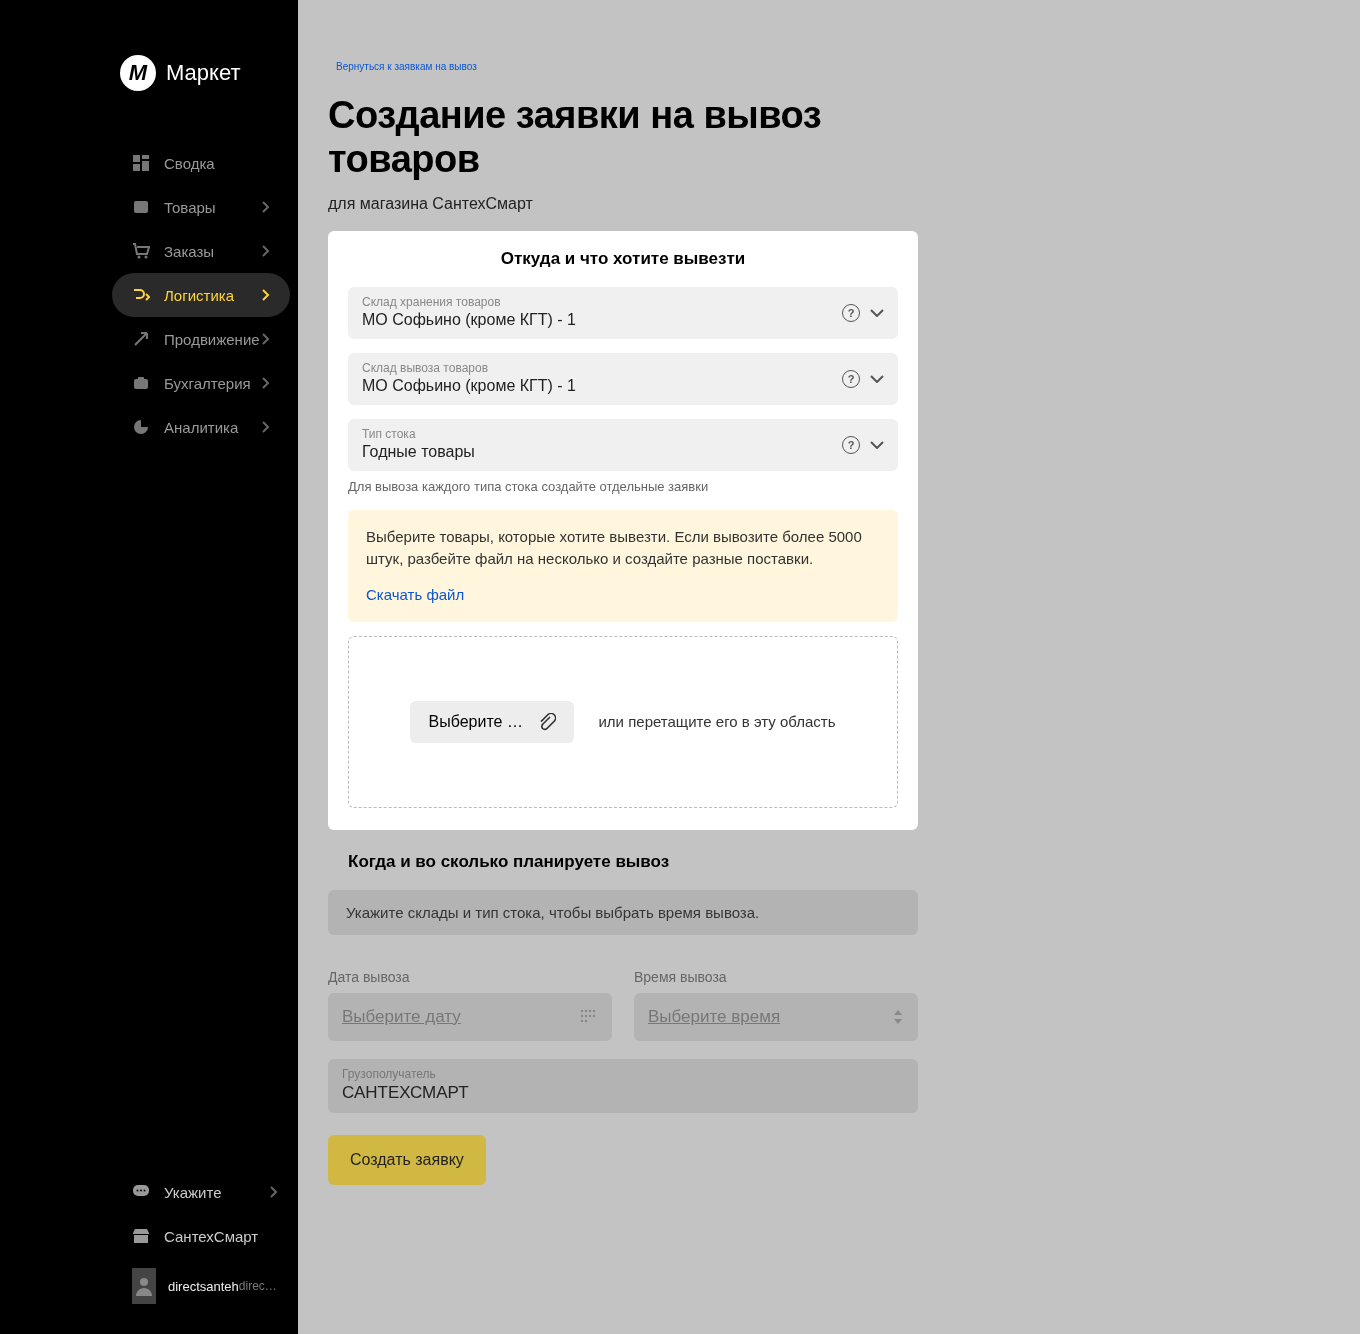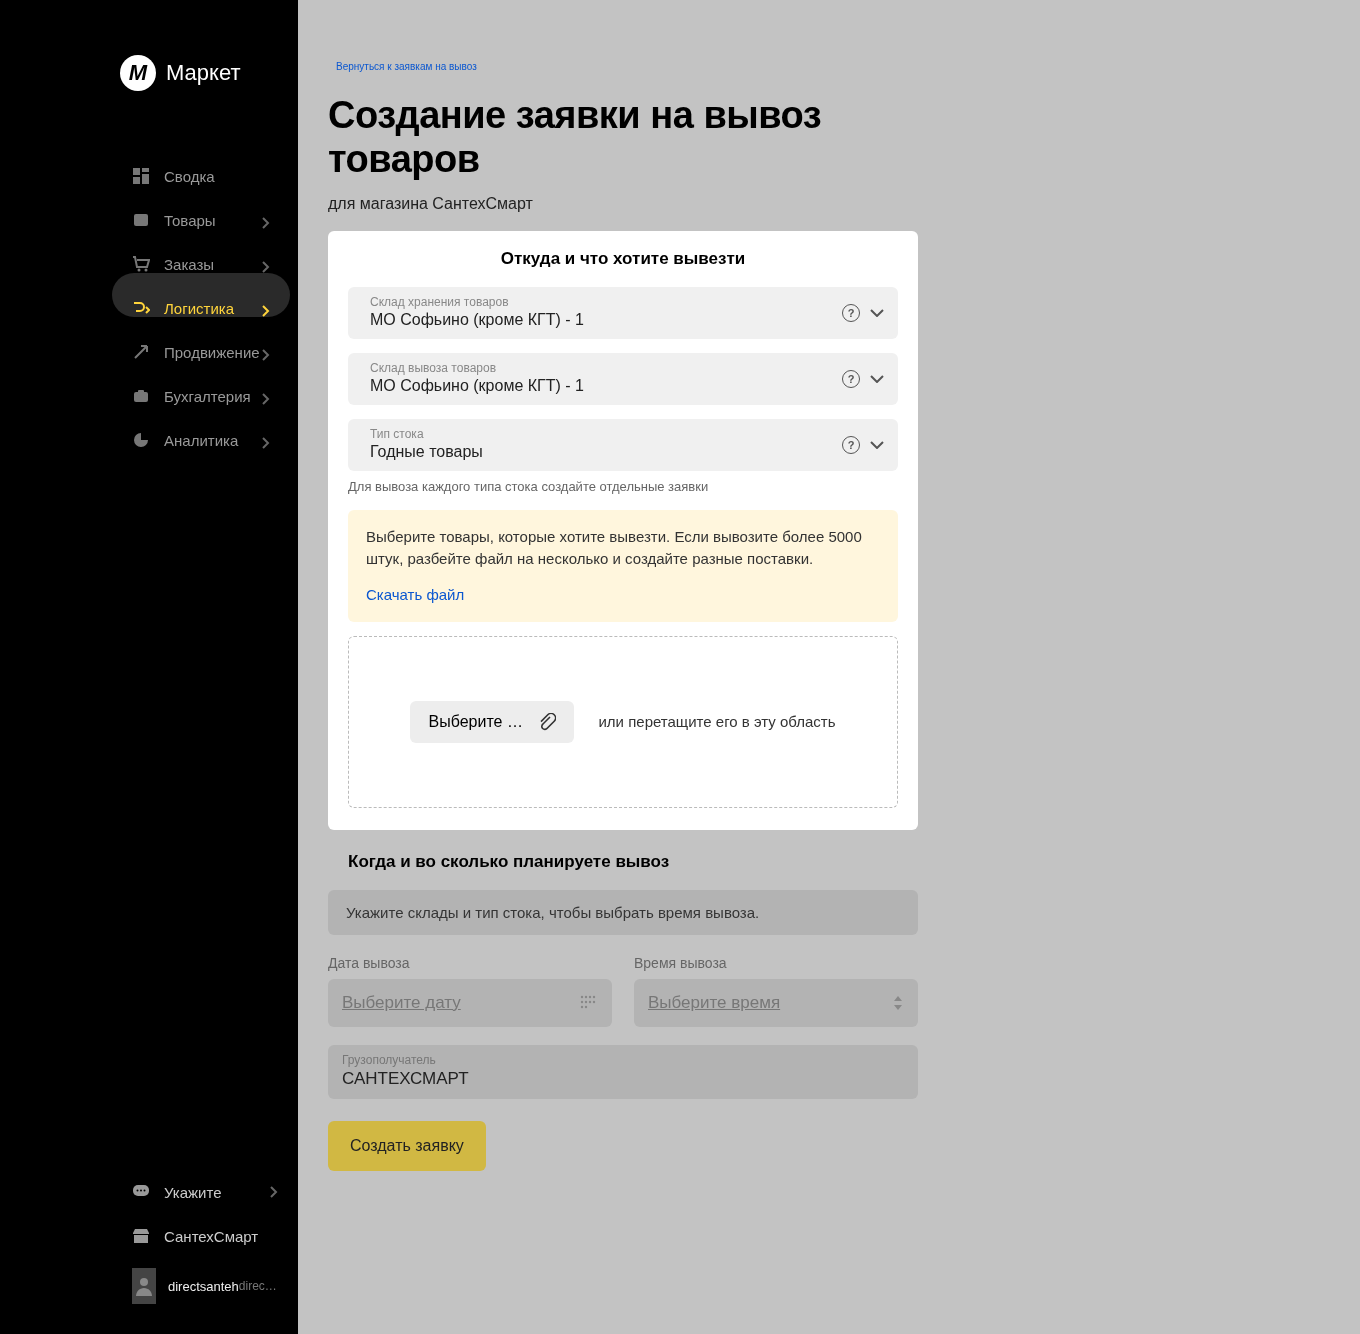--- a/index.html
+++ b/index.html
@@ -41,21 +41,21 @@
     font-size: 22px;
   }
   .logo-text {
     font-size: 22px;
     font-weight: 500;
     color: #fff;
   }
   .nav { flex: 1; }
   .nav-item {
     display: flex;
-    align-items: flex-end;
+    align-items: center;
     height: 44px;
     padding: 0 20px 0 132px;
     color: #999;
     font-size: 15px;
     cursor: pointer;
     position: relative;
     border-radius: 22px;
     margin: 0 8px 0 112px;
     padding-left: 20px;
   }
@@ -125,21 +125,21 @@
     background: #fff;
     border-radius: 6px;
     margin-top: 18px;
     padding: 18px 20px 22px;
     width: 590px;
   }
   .card-title { font-size: 17px; font-weight: 700; margin-bottom: 18px; text-align: center; }
   .select-field {
     background: #f0f0f0;
     border-radius: 6px;
-    padding: 8px 22px 10px;
+    padding: 8px 14px 10px;
     margin-bottom: 14px;
     position: relative;
     cursor: pointer;
   }
   .select-label { font-size: 12px; color: #888; }
   .select-value { font-size: 16px; color: #222; margin-top: 2px; }
   .select-icons {
     position: absolute;
     right: 14px;
     top: 50%;
@@ -195,21 +195,21 @@
   .section2-title { font-size: 17px; font-weight: 700; padding: 0 20px; }
   .gray-notice {
     background: #b3b3b3;
     border-radius: 6px;
     padding: 14px 18px;
     font-size: 15px;
     color: #353535;
     margin-top: 18px;
   }
   .field-row { display: flex; gap: 22px; margin-top: 20px; }
-  .field { flex: 1; }
+  .field { flex: 1; margin-top: 14px; }
   .field-label { font-size: 14px; color: #666; margin-bottom: 8px; }
   .field-input {
     background: #b3b3b3;
     border-radius: 6px;
     height: 48px;
     display: flex;
     align-items: center;
     padding: 0 14px;
     font-size: 17px;
     color: #777;

